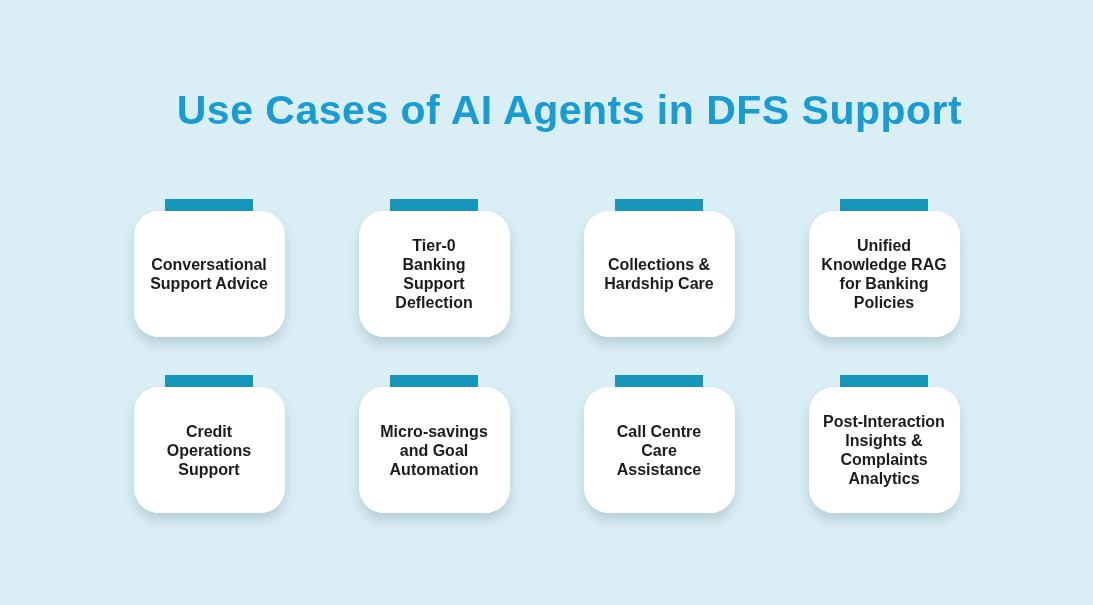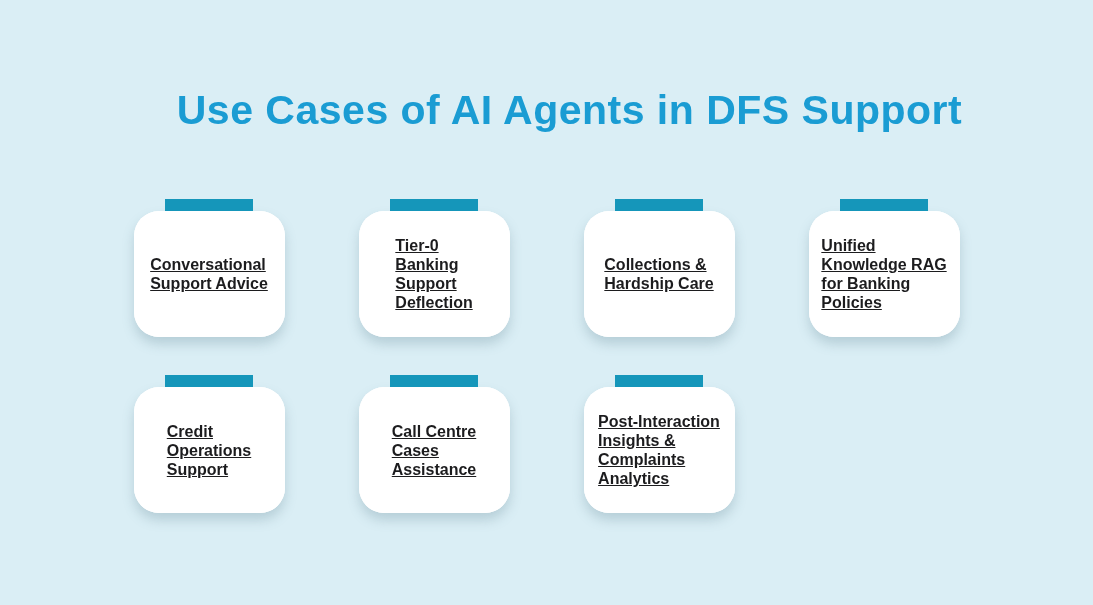--- a/index.html
+++ b/index.html
@@ -69,23 +69,22 @@
     display: flex;
     align-items: center;
     justify-content: center;
     padding: 8px 6px;
   }
   .card .label {
     color: var(--card-text);
     font-size: 16px;
     font-weight: 600;
     line-height: 19px;
-    text-align: left;
+    text-align: center;
     white-space: pre-line;
-    text-decoration: underline;
   }
 </style>
 </head>
 <body>
 
 <div class="canvas">
 
   <h1 class="title">Use Cases of AI Agents in DFS Support</h1>
 
   <div class="grid">
@@ -128,26 +127,34 @@
 
     <div class="card">
       <div class="tab"></div>
       <div class="body">
         <div class="label">Credit
 Operations
 Support</div>
       </div>
     </div>
 
+    <div class="card">
+      <div class="tab"></div>
+      <div class="body">
+        <div class="label">Micro-savings
+and Goal
+Automation</div>
+      </div>
+    </div>
 
     <div class="card">
       <div class="tab"></div>
       <div class="body">
         <div class="label">Call Centre
-Cases
+Care
 Assistance</div>
       </div>
     </div>
 
     <div class="card">
       <div class="tab"></div>
       <div class="body">
         <div class="label">Post-Interaction
 Insights &amp;
 Complaints

